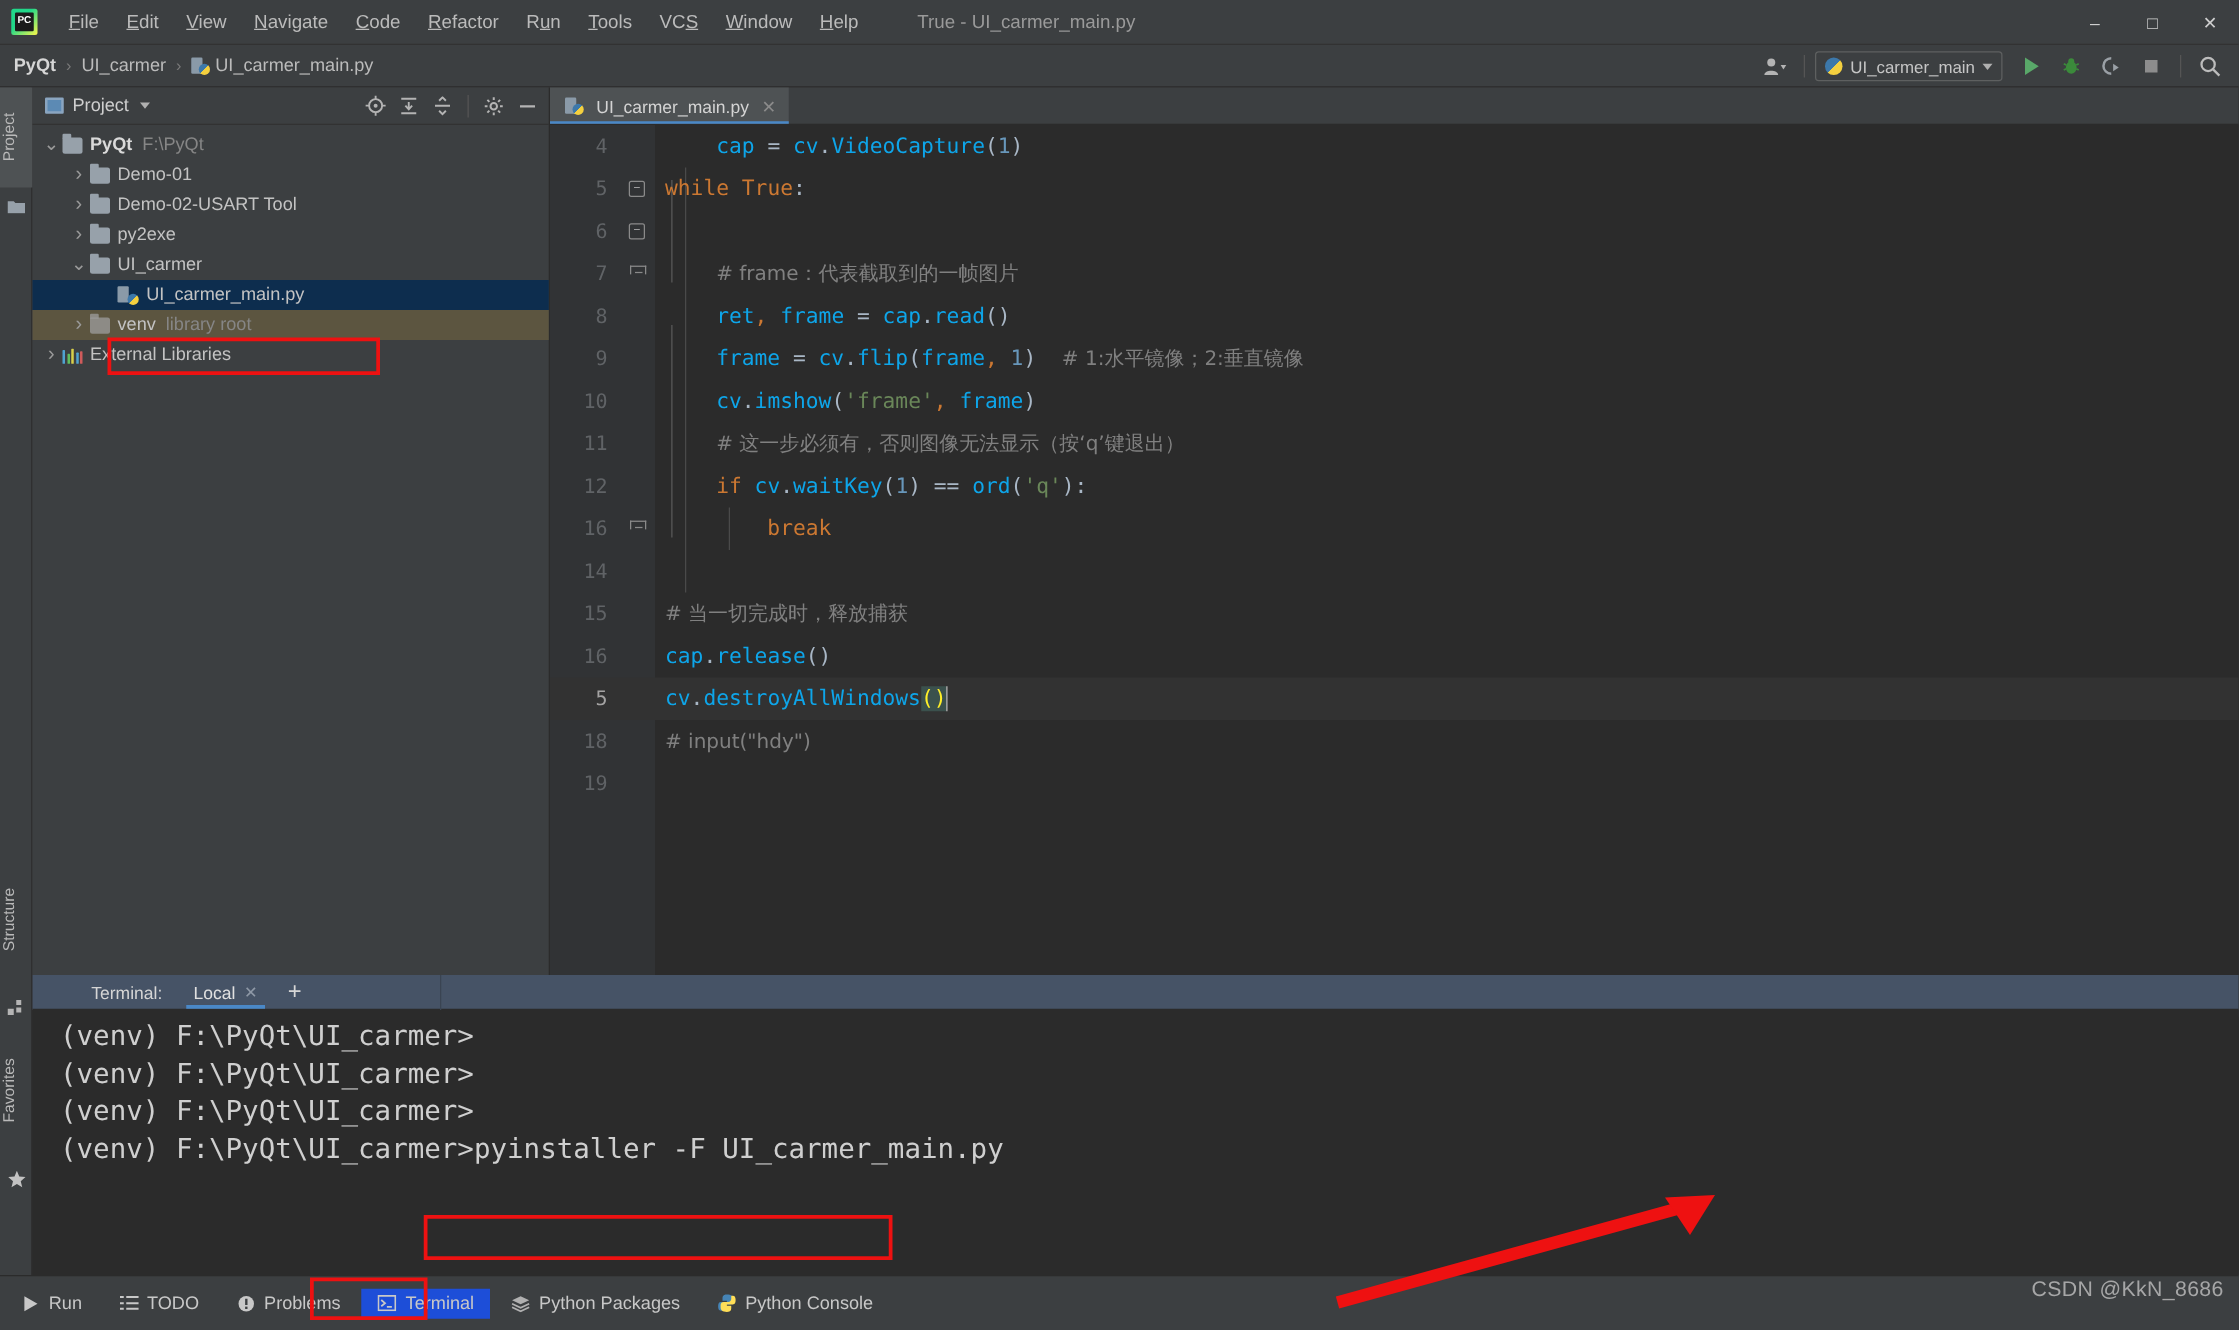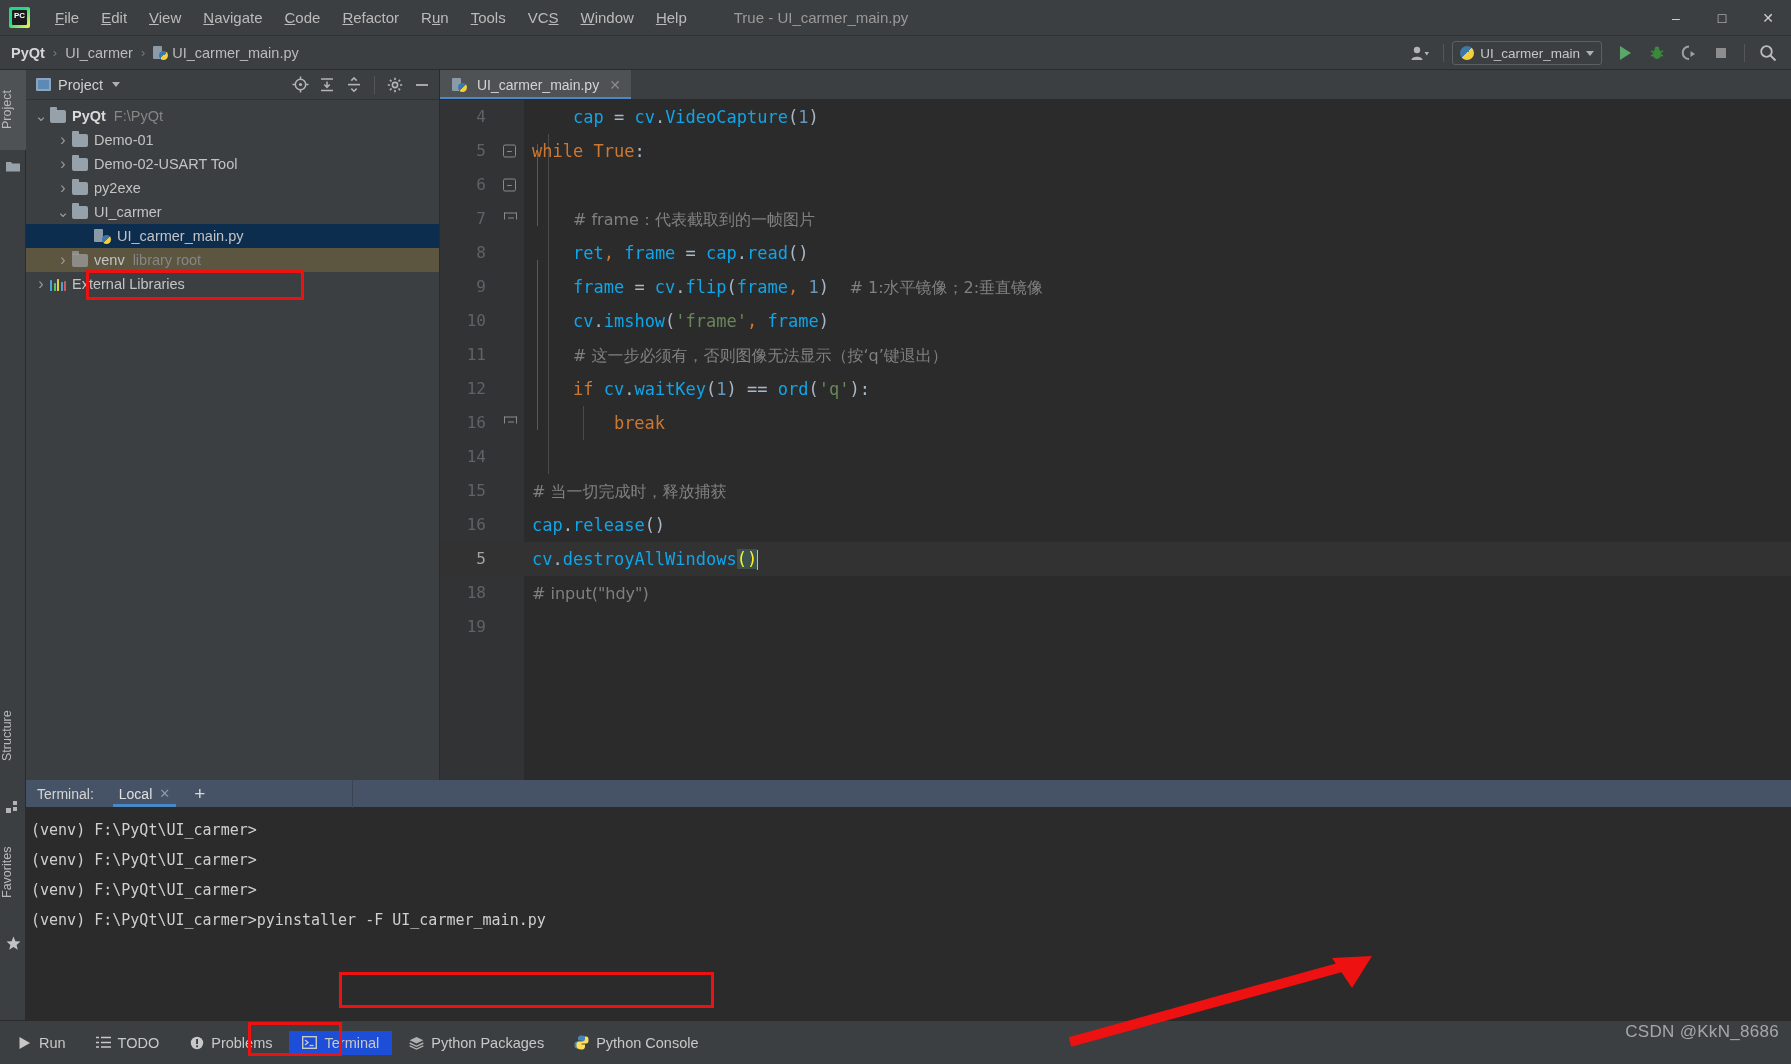--- a/index.html
+++ b/index.html
@@ -226,21 +226,21 @@
     display: inline-block; width: 1px; height: 20px; background: #bbb;
     vertical-align: middle; margin: 0 -0.5px;
   }
   .zh { font-family: "DejaVu Sans", sans-serif; font-size: 16px; }
 
   
   .termpanel {
     position: absolute; left: 26px; right: 0; bottom: 44px; height: 240px; background: #2b2b2b;
   }
   .term-header {
-    height: 28px; background: #4a5museum; display: flex; align-items: center;
+    height: 28px; background: #4a5museum; display: flex; align-items: center; padding-left: 36px;
   }
   .term-header {
     height: 28px; background: #465366; display: flex; align-items: stretch;
     border-bottom: 1px solid #2b2b2b;
   }
   .term-label {
     font-size: 14px; color: #d5d5d5; display: flex; align-items: center; padding: 0 13px 0 11px;
   }
   .term-tab {
     display: flex; align-items: center; gap: 7px; padding: 0 12px;
@@ -248,22 +248,22 @@
   }
   .term-tab.active::after {
     content: ""; position: absolute; left: 6px; right: 6px; bottom: 0; height: 3px; background: #4a88c7;
   }
   .term-tab .x { color: #8e98a6; font-size: 13px; }
   .term-plus { display: flex; align-items: center; padding: 0 12px; color: #d6d6d6; font-size: 19px; }
   .term-header-fill { flex: 1; }
   .term-divider { position: absolute; left: 326px; top: 0; bottom: 0; width: 1px; background: #3a4452; }
   .term-body {
     position: absolute; left: 0; right: 0; top: 28px; bottom: 0; background: #2b2b2b;
-    padding: 7px 0 0 5px;
-    font-family: "DejaVu Sans Mono", monospace; font-size: 15px; color: #cfcfcf;
+    padding: 7px 0 0 22px;
+    font-family: "DejaVu Sans Mono", monospace; font-size: 22px; color: #cfcfcf;
   }
   .term-line { height: 30px; line-height: 30px; white-space: pre; }
 
   
   .statusbar {
     position: absolute; left: 0; right: 0; bottom: 0; height: 44px; background: #3c3f41;
     border-top: 1px solid #2b2b2b; display: flex; align-items: center;
   }
   .sb-btn {
     display: flex; align-items: center; gap: 7px; padding: 4px 13px;

